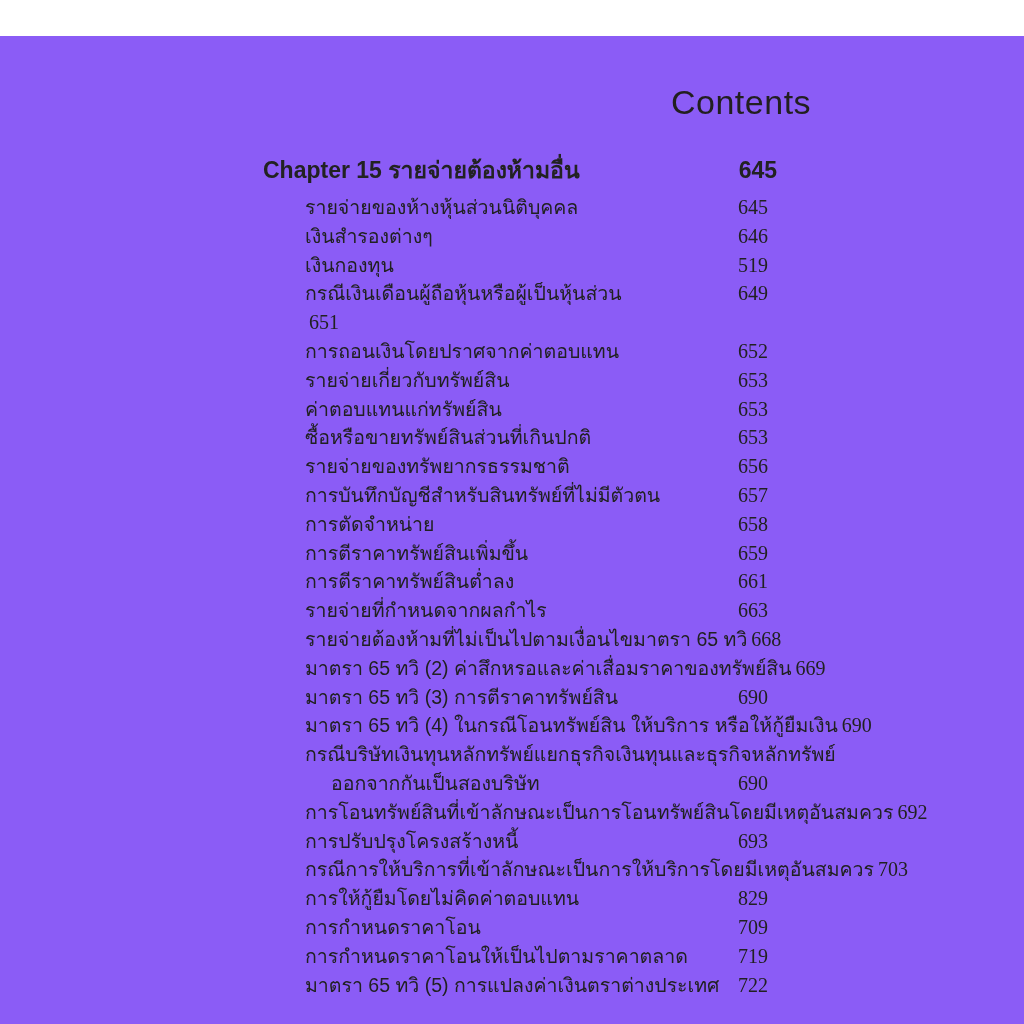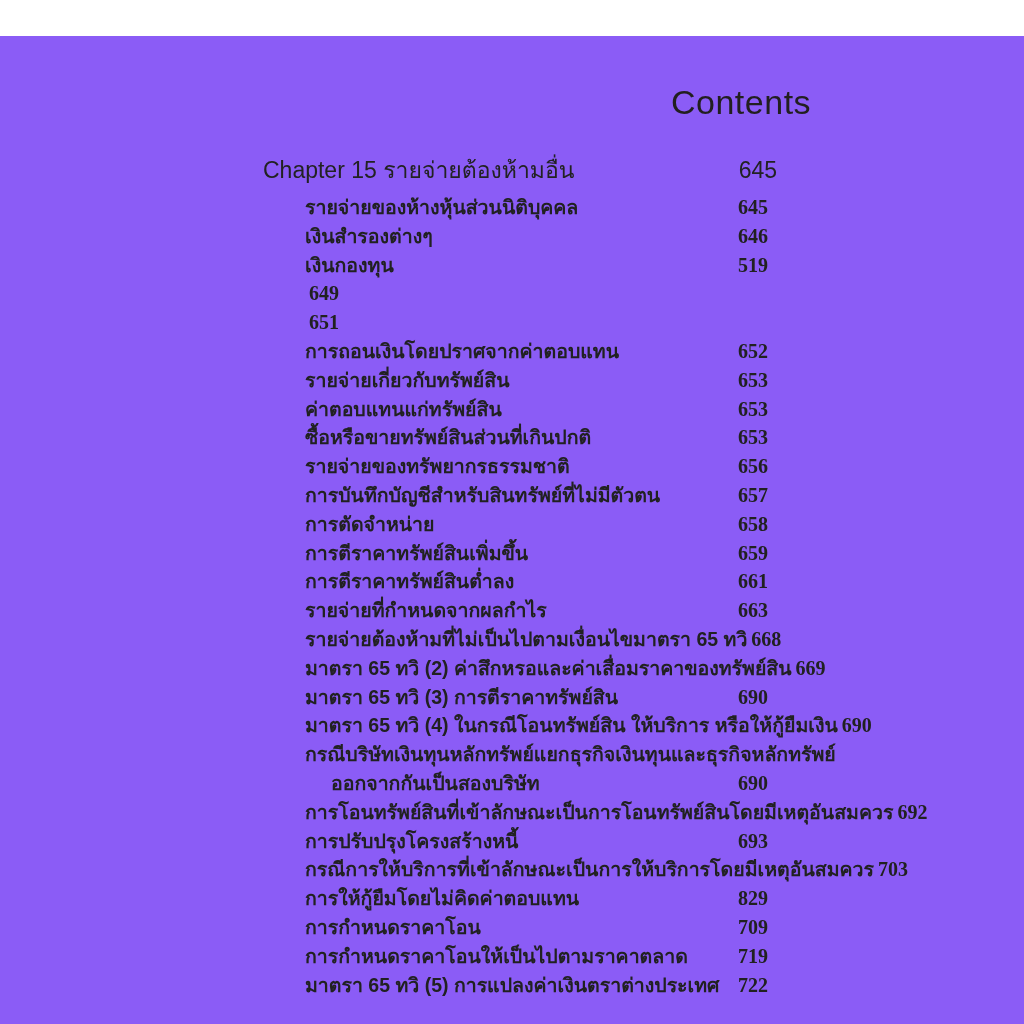--- a/index.html
+++ b/index.html
@@ -33,38 +33,37 @@
     position: absolute;
     left: 263px;
     top: 119px;
     width: 514px;
   }
   .chapter-row {
     display: flex;
     justify-content: space-between;
     align-items: baseline;
     font-size: 23px;
-    font-weight: 400;
+    font-weight: 700;
     line-height: 31px;
     margin-bottom: 7px;
     color: #222;
   }
   .chapter-label { white-space: nowrap; }
   .chapter-page { font-size: 23px; }
   .row {
     display: flex;
     justify-content: space-between;
     align-items: center;
     height: 28.8px;
     line-height: 28.8px;
     padding-left: 42px;
     padding-right: 9px;
     font-size: 19.5px;
     color: #212121;
-    font-weight: bold;
   }
   .row.indent { padding-left: 68px; }
   .etext { white-space: nowrap; overflow: visible; }
   .epage {
     font-family: "Liberation Serif", "DejaVu Serif", serif;
     font-size: 20px;
     min-width: 34px;
     text-align: right;
   }
 </style>
@@ -86,20 +85,21 @@
         </div>
         <div class="row">
           <span class="etext">เงินสำรองต่างๆ</span>
           <span class="epage">646</span>
         </div>
         <div class="row">
           <span class="etext">เงินกองทุน</span>
           <span class="epage">519</span>
         </div>
         <div class="row">
+          <span class="etext">กรณีเงินเดือนผู้ถือหุ้นหรือผู้เป็นหุ้นส่วน</span>
           <span class="epage">649</span>
         </div>
         <div class="row">
           <span class="epage">651</span>
         </div>
         <div class="row">
           <span class="etext">การถอนเงินโดยปราศจากค่าตอบแทน</span>
           <span class="epage">652</span>
         </div>
         <div class="row">

